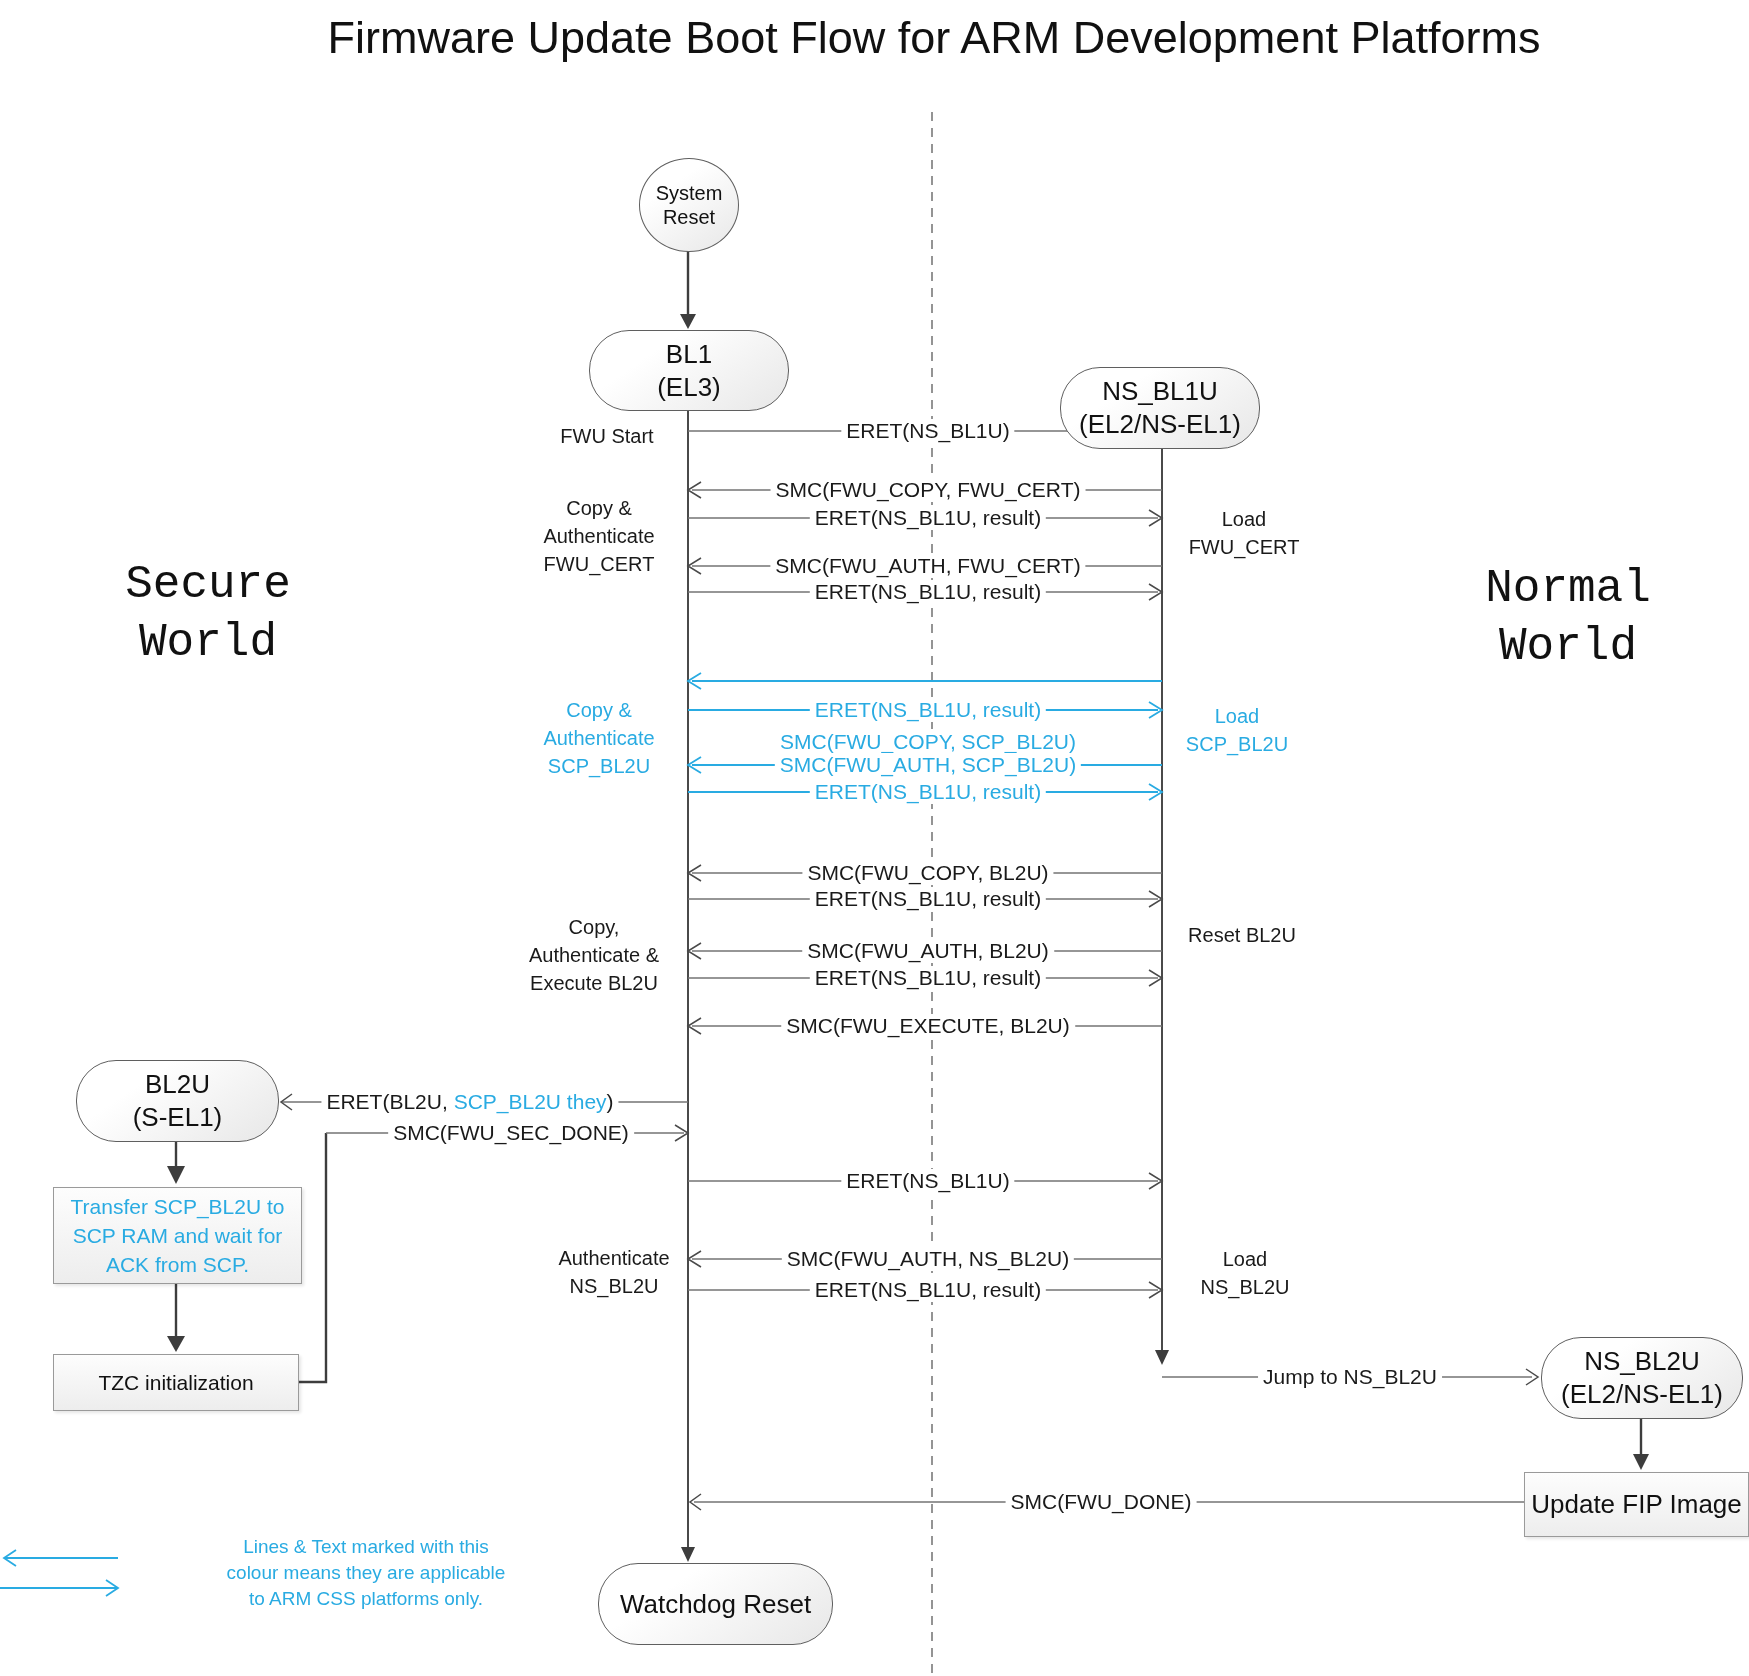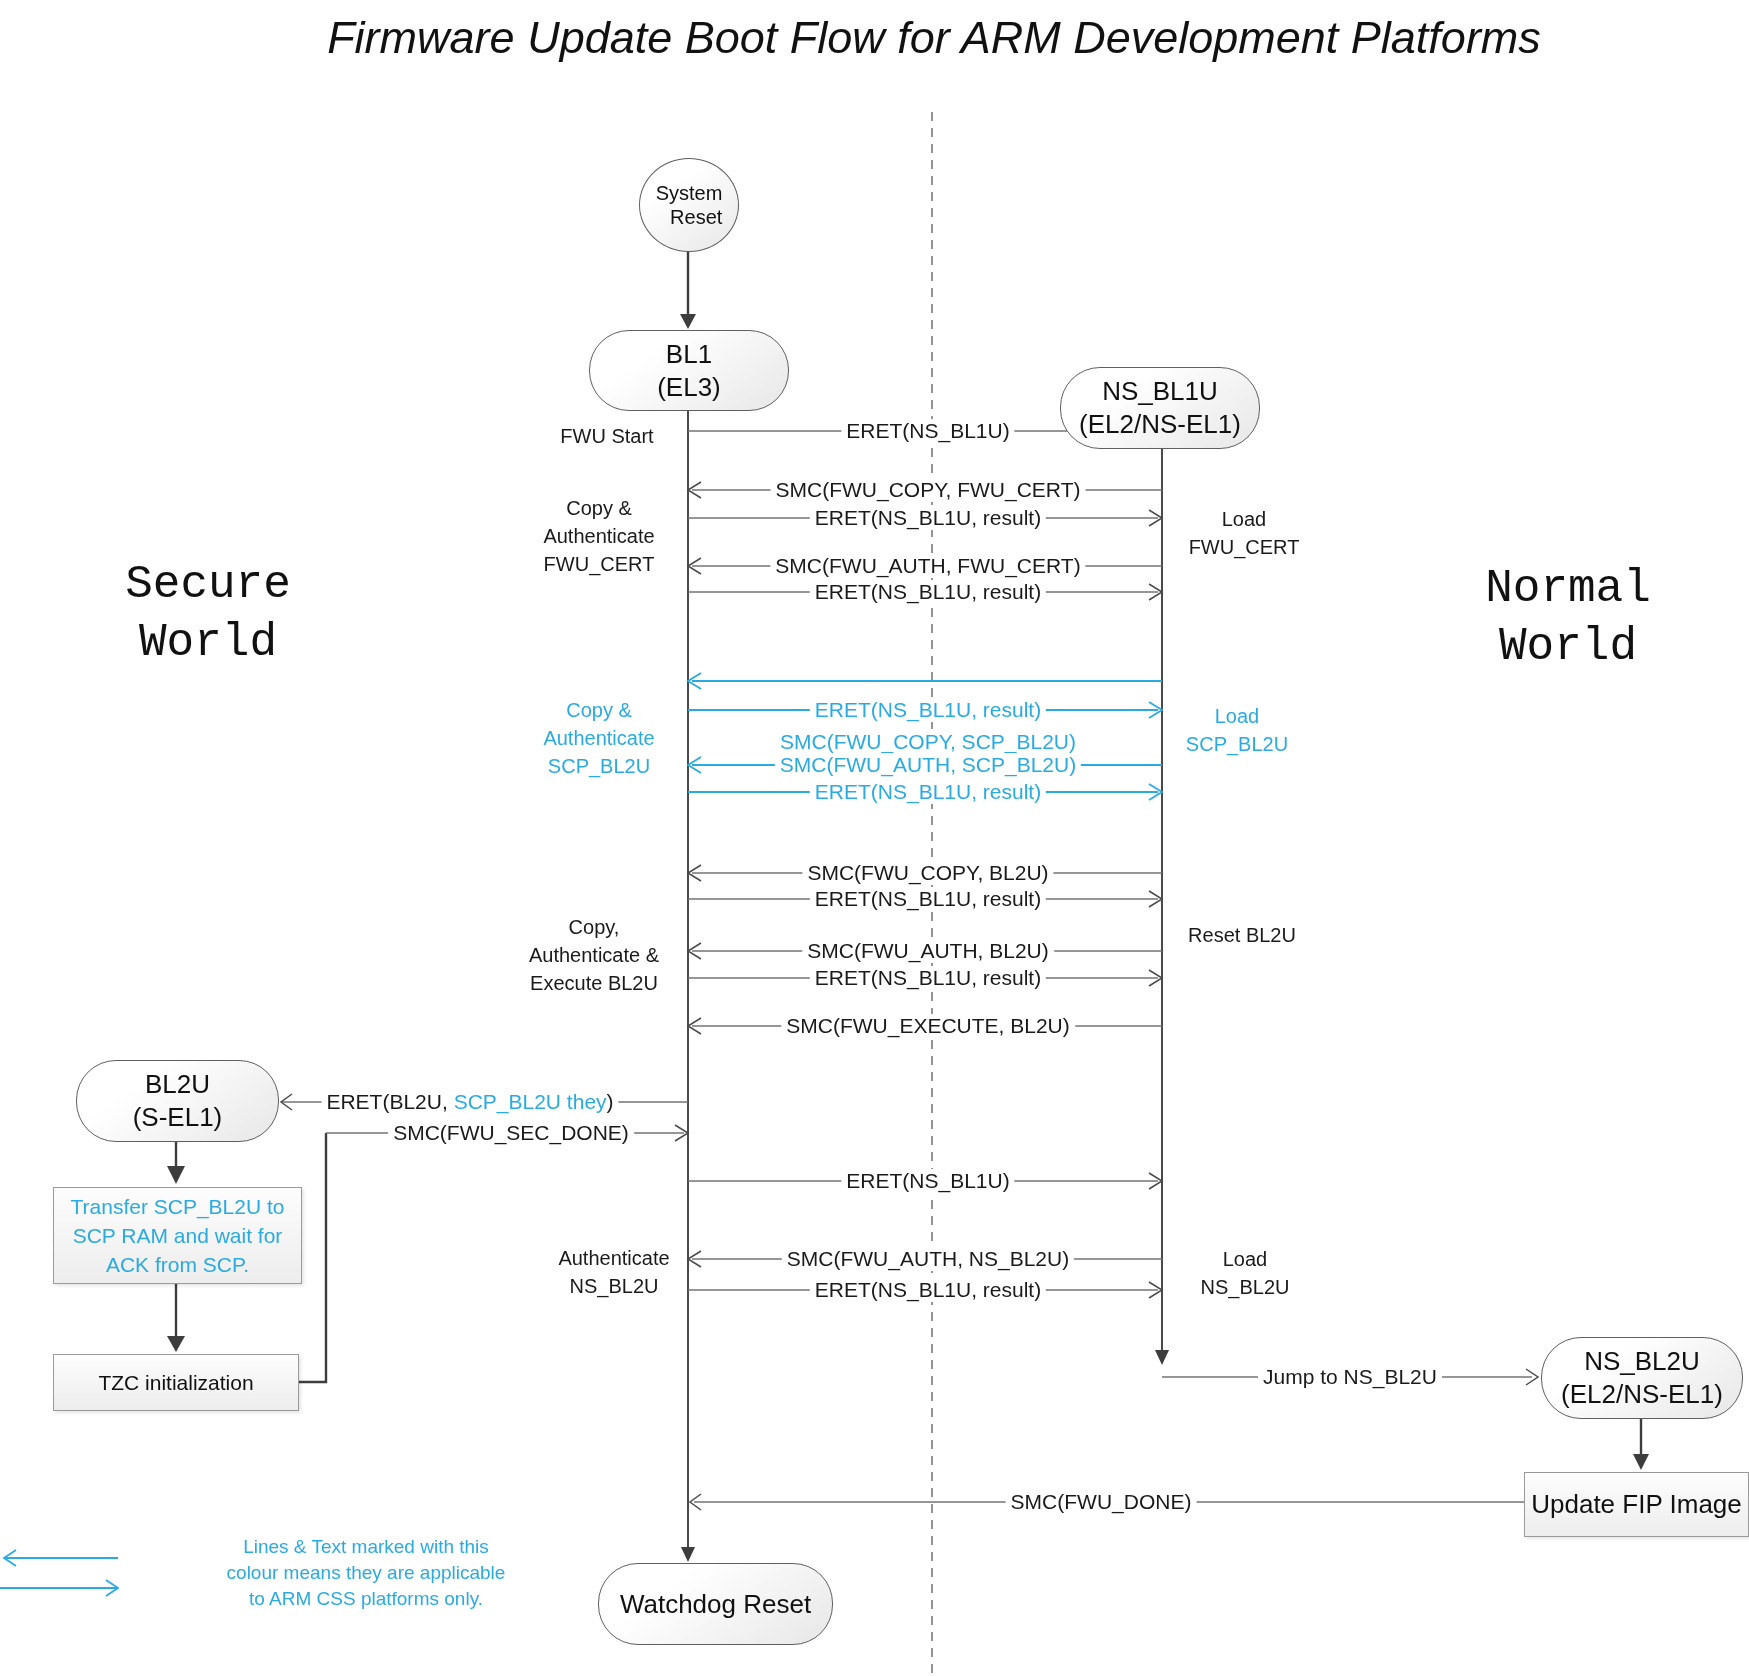--- a/index.html
+++ b/index.html
@@ -3,21 +3,21 @@
 <meta charset="utf-8">
 <style>
   html,body{margin:0;padding:0;background:#ffffff;}
   .canvas{
     position:relative;width:1749px;height:1676px;background:#ffffff;overflow:hidden;
     font-family:"Liberation Sans",sans-serif;color:#1a1a1a;
   }
   svg.layer{position:absolute;left:0;top:0;width:1749px;height:1676px;}
   .title{
     position:absolute;left:934px;top:12px;transform:translateX(-50%);
-    font-size:45px;line-height:52px;white-space:nowrap;color:#111;font-style:italic;
+    font-size:45px;line-height:52px;white-space:nowrap;color:#111;
   }
   .world{
     position:absolute;transform:translate(-50%,-50%);
     font-size:46px;line-height:58px;text-align:center;white-space:pre-line;color:#111;font-family:Liberation Mono, monospace;
   }
   .node{
     position:absolute;display:flex;align-items:center;justify-content:center;
     text-align:center;white-space:pre-line;
     border:1.4px solid #5f5f5f;border-radius:40px;
     background:linear-gradient(145deg,#ffffff 30%,#e7e7e7 100%);
@@ -139,21 +139,21 @@
     </g>
   </svg>
 
   <div class="title">Firmware Update Boot Flow for ARM Development Platforms</div>
 
   <div class="world" style="left:208px;top:614px;">Secure
 World</div>
   <div class="world" style="left:1568px;top:618px;">Normal
 World</div>
 
-  <div class="node ellipse" style="left:639px;top:158px;width:98px;height:92px;text-align:right;">System
+  <div class="node ellipse" style="left:639px;top:158px;width:98px;height:92px;">System
 Reset</div>
   <div class="node" style="left:589px;top:330px;width:198px;height:79px;">BL1
 (EL3)</div>
   <div class="node" style="left:1060px;top:328px;width:198px;height:80px;margin-top:39px;">NS_BL1U
 (EL2/NS-EL1)</div>
   <div class="node" style="left:76px;top:1060px;width:201px;height:80px;">BL2U
 (S-EL1)</div>
   <div class="node" style="left:1541px;top:1337px;width:200px;height:80px;">NS_BL2U
 (EL2/NS-EL1)</div>
   <div class="node" style="left:598px;top:1563px;width:233px;height:80px;">Watchdog Reset</div>

